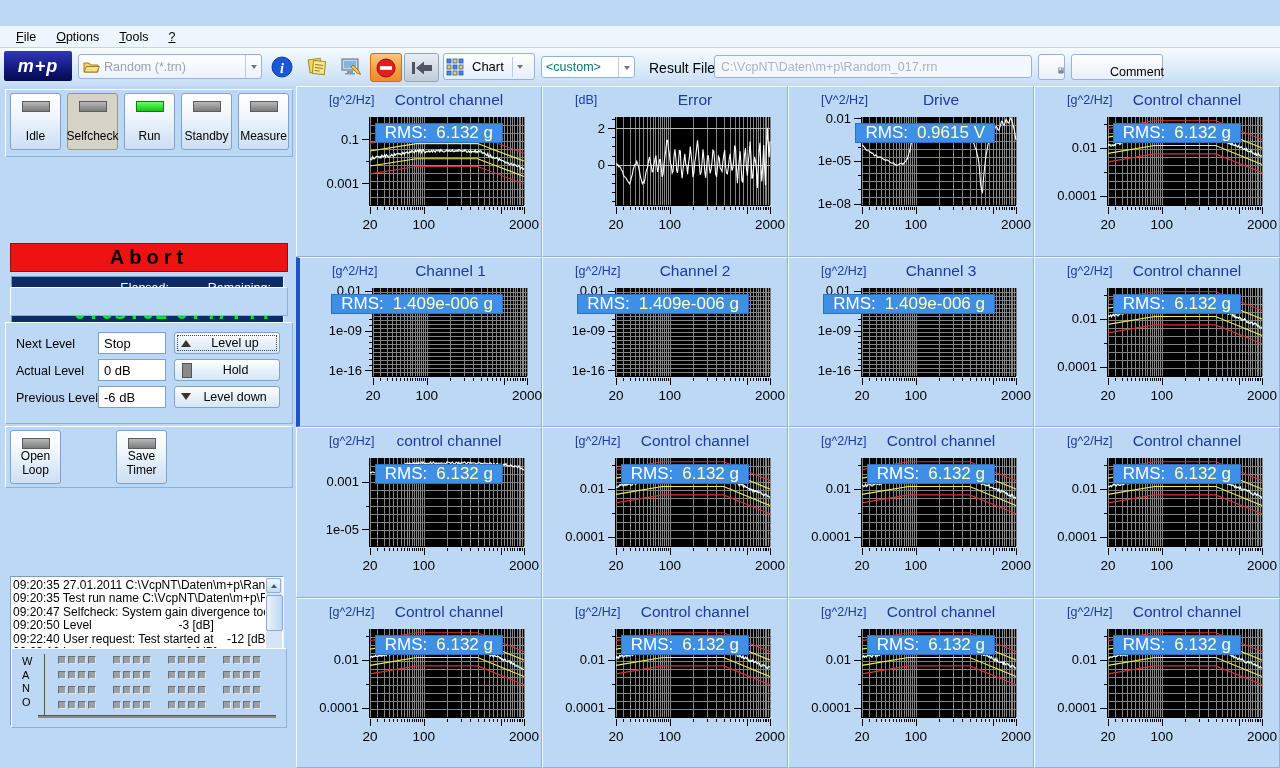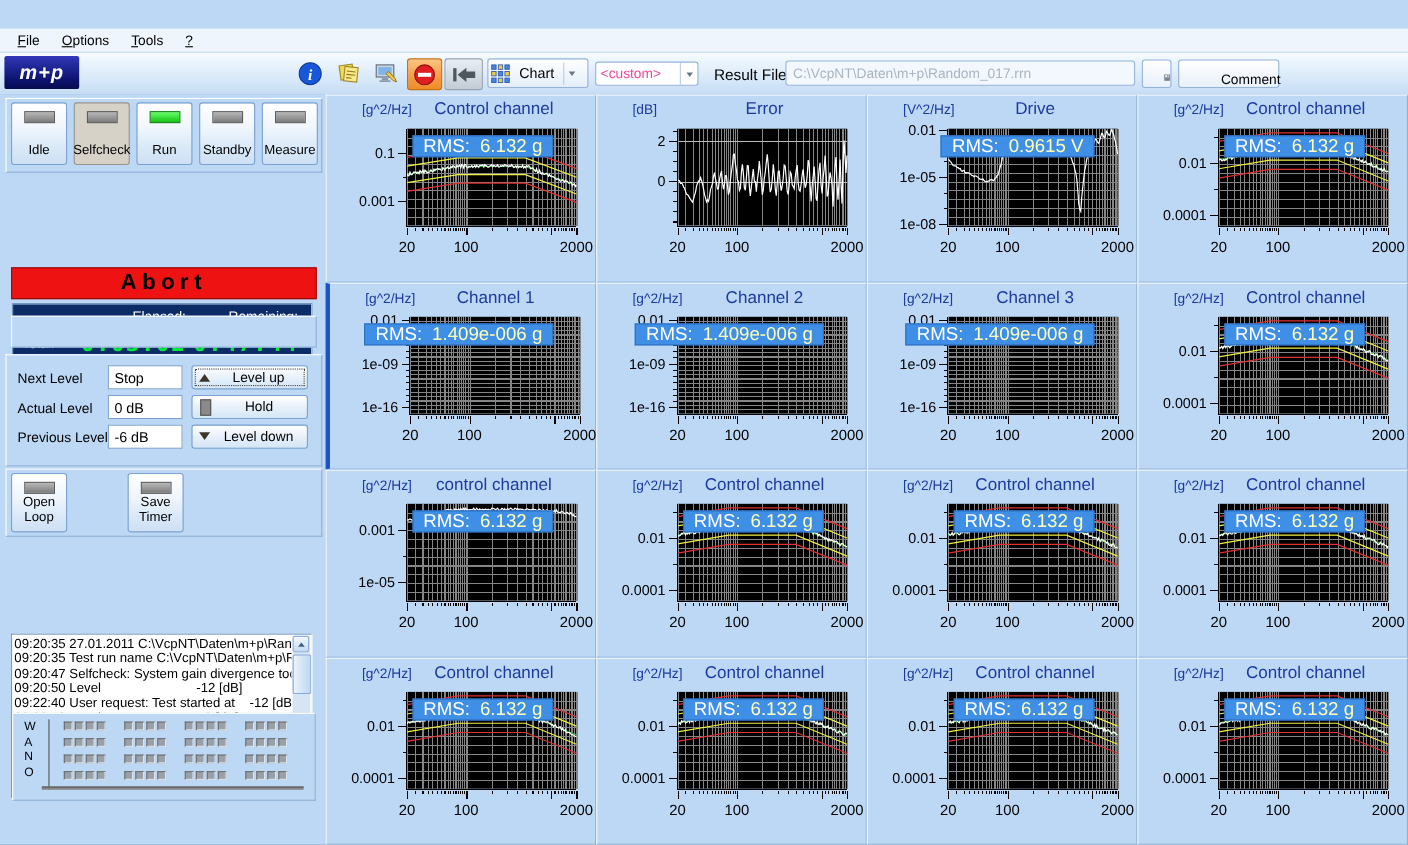--- a/index.html
+++ b/index.html
@@ -128,20 +128,30 @@
   <div class="menubar">
       <span class="menu-item"><u>F</u>ile</span>
       <span class="menu-item"><u>O</u>ptions</span>
       <span class="menu-item"><u>T</u>ools</span>
       <span class="menu-item"><u>?</u></span>
     </div>
 
   <div class="toolbar">
     <div class="logo">m+p</div>
 
+    <div class="combo" style="left:78px;top:6px;width:184px;height:25px;">
+      <svg class="ic" style="margin-left:4px" width="17" height="14" viewBox="0 0 17 14">
+        <path d="M1 3 L6 3 L7.5 5 L15 5 L15 12 L1 12 Z" fill="#f4d468" stroke="#a08020" stroke-width="1"></path>
+        <path d="M1 12 L3.5 6.5 L16.5 6.5 L14 12 Z" fill="#f8e088" stroke="#a08020" stroke-width="1"></path>
+      </svg>
+      <span class="combo-text">Random (*.trn)</span>
+      <div class="dd-btn">
+          <div class="tri-down"></div>
+        </div>
+    </div>
 
     <div class="icon-btn" style="left:268px;width:28px;">
       <svg width="22" height="22" viewBox="0 0 22 22">
         <circle cx="11" cy="11" r="10" fill="#1858d8" stroke="#0c3a9a"></circle>
         <text x="11" y="16.5" font-size="14" font-family="Liberation Serif,serif" font-style="italic" font-weight="bold" fill="#fff" text-anchor="middle">i</text>
       </svg>
     </div>
 
     <div class="icon-btn" style="left:302px;">
       <svg width="20" height="19" viewBox="0 0 20 19">
@@ -189,21 +199,21 @@
             <rect x="13" y="13" width="4" height="4" fill="#4a86e0"></rect>
         </g>
       </svg>
       <span class="lbl">Chart</span>
       <div class="dd-btn" style="height:20px">
           <div class="tri-down"></div>
         </div>
     </div>
 
     <div class="combo" style="left:541px;top:8px;width:94px;height:22px;background:#fff;">
-      <span class="combo-text" style="color:#ec4899">&lt;custom&gt;</span>
+      <span class="combo-text" style="color:#0f766e">&lt;custom&gt;</span>
       <div class="dd-btn">
           <div class="tri-down"></div>
         </div>
     </div>
 
     <span class="result-label" style="left:649px;">Result File:</span>
     <div class="result-field" style="left:714px;width:318px;">
       <span>C:\VcpNT\Daten\m+p\Random_017.rrn</span>
     </div>
 
@@ -305,21 +315,21 @@
           <div class="led"></div>
           <div class="cap" style="white-space: normal; text-align: center; line-height: 14px;">Save Timer</div>
         </div>
       </div>
 
     <div class="logbox">
       <div class="log-lines" id="log-lines">
           <div class="log-line">09:20:35 27.01.2011 C:\VcpNT\Daten\m+p\Rando</div>
           <div class="log-line">09:20:35 Test run name C:\VcpNT\Daten\m+p\Rar</div>
           <div class="log-line">09:20:47 Selfcheck: System gain divergence too big</div>
-          <div class="log-line">09:20:50 Level                          -12 [dB]</div>
+          <div class="log-line">09:20:50 Level                          -3 [dB]</div>
           <div class="log-line">09:22:40 User request: Test started at    -12 [dB]</div>
           <div class="log-line">09:23:10 Level                           -6 [dB]</div>
           <div class="log-line">09:23:27 User request: Level               0 [dB]</div>
           <div class="log-line">09:23:50 52 alarm limit exceeded!</div>
           <div class="log-line">  Abort line........: 1476.000000 Hz</div>
           <div class="log-line">09:23:53 52 alarm limit exceeded!</div>
         </div>
       <div class="vscroll">
         <div class="sb-btn" style="left:0;top:0;width:15px;height:15px;">
             <div class="tri up"></div>

